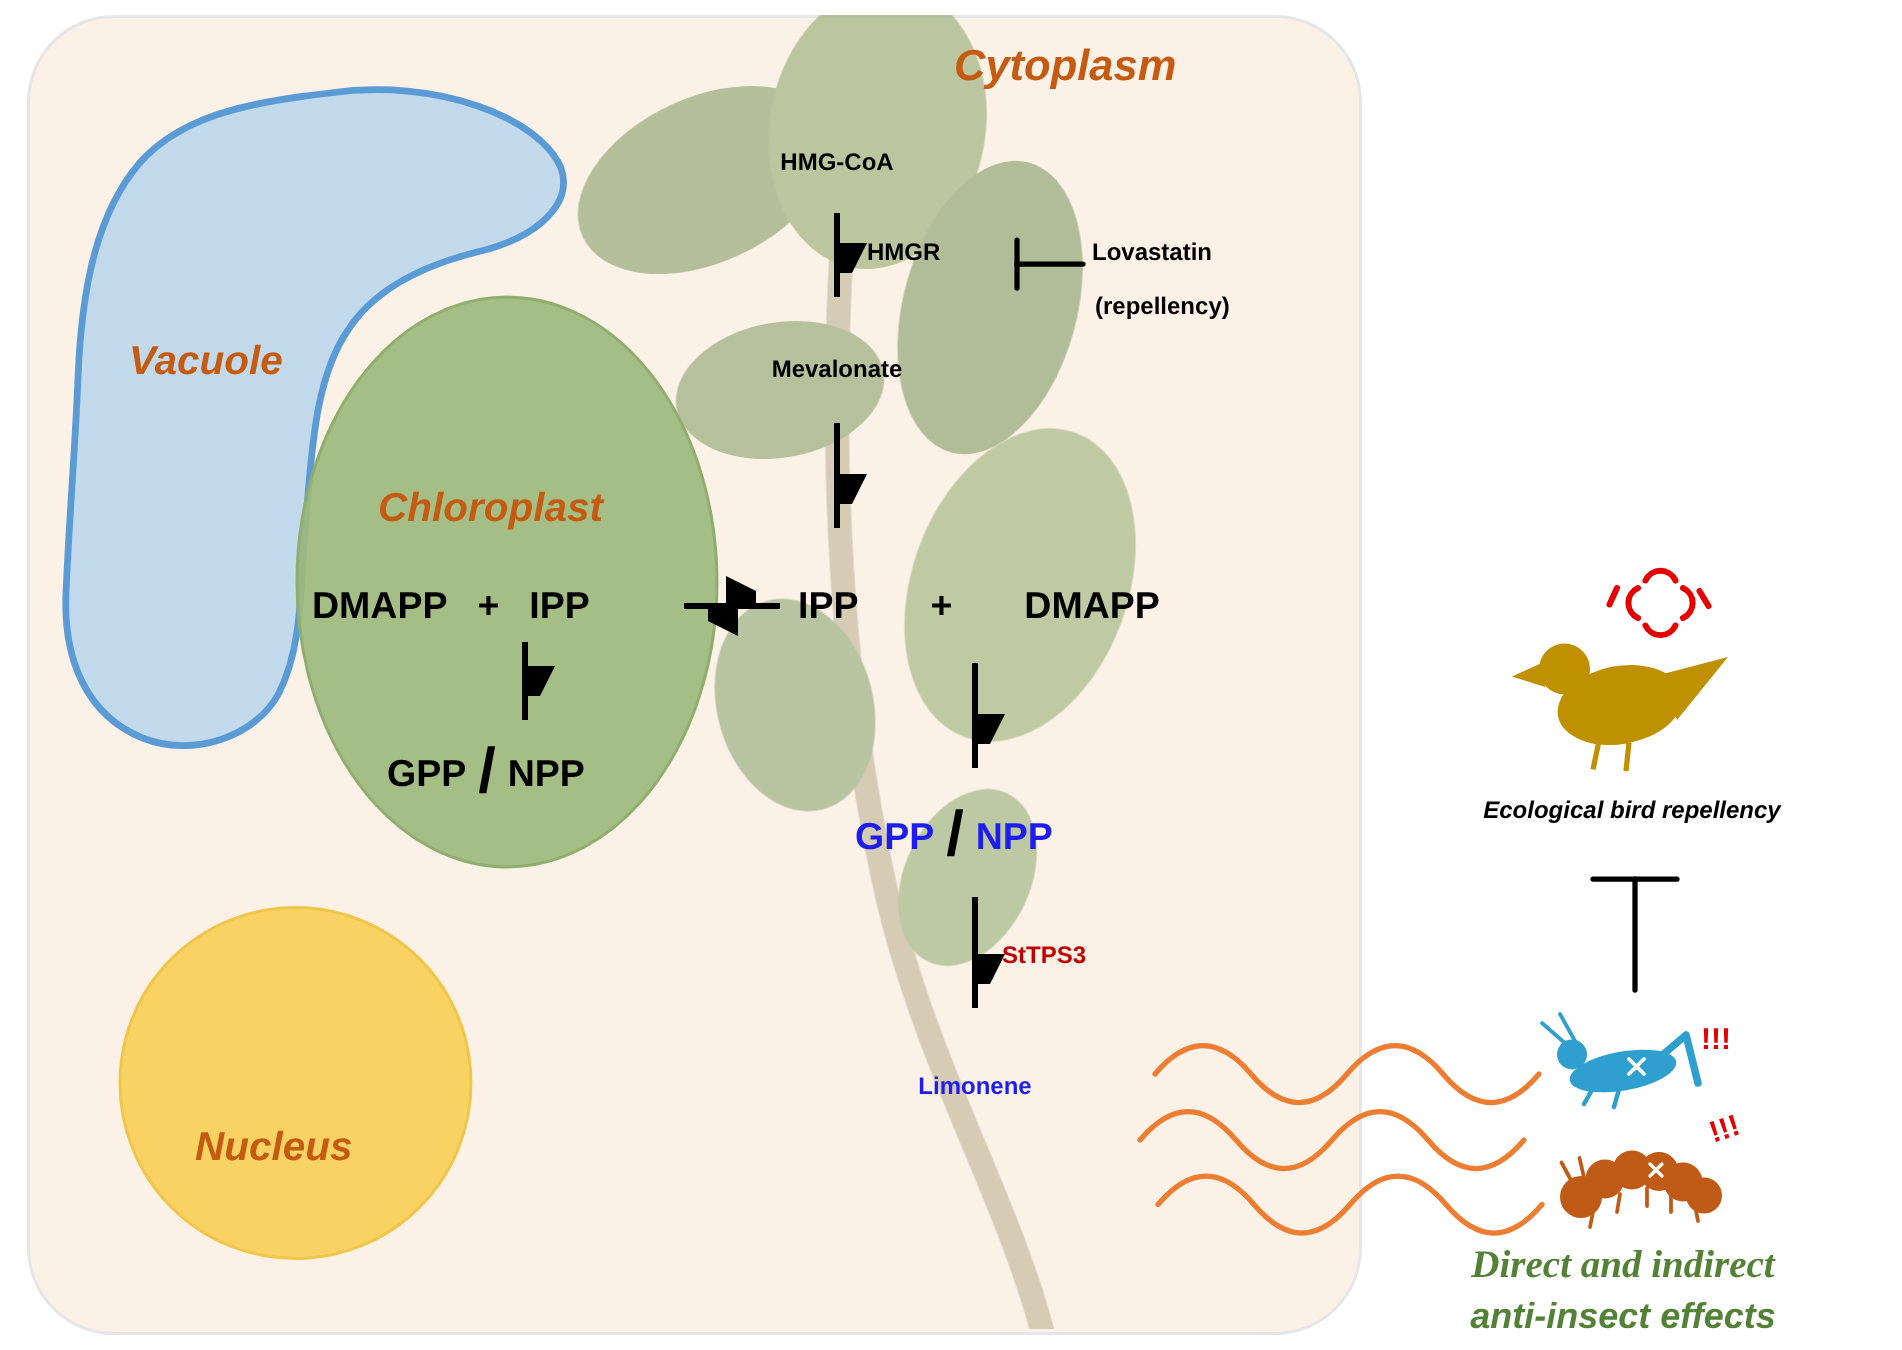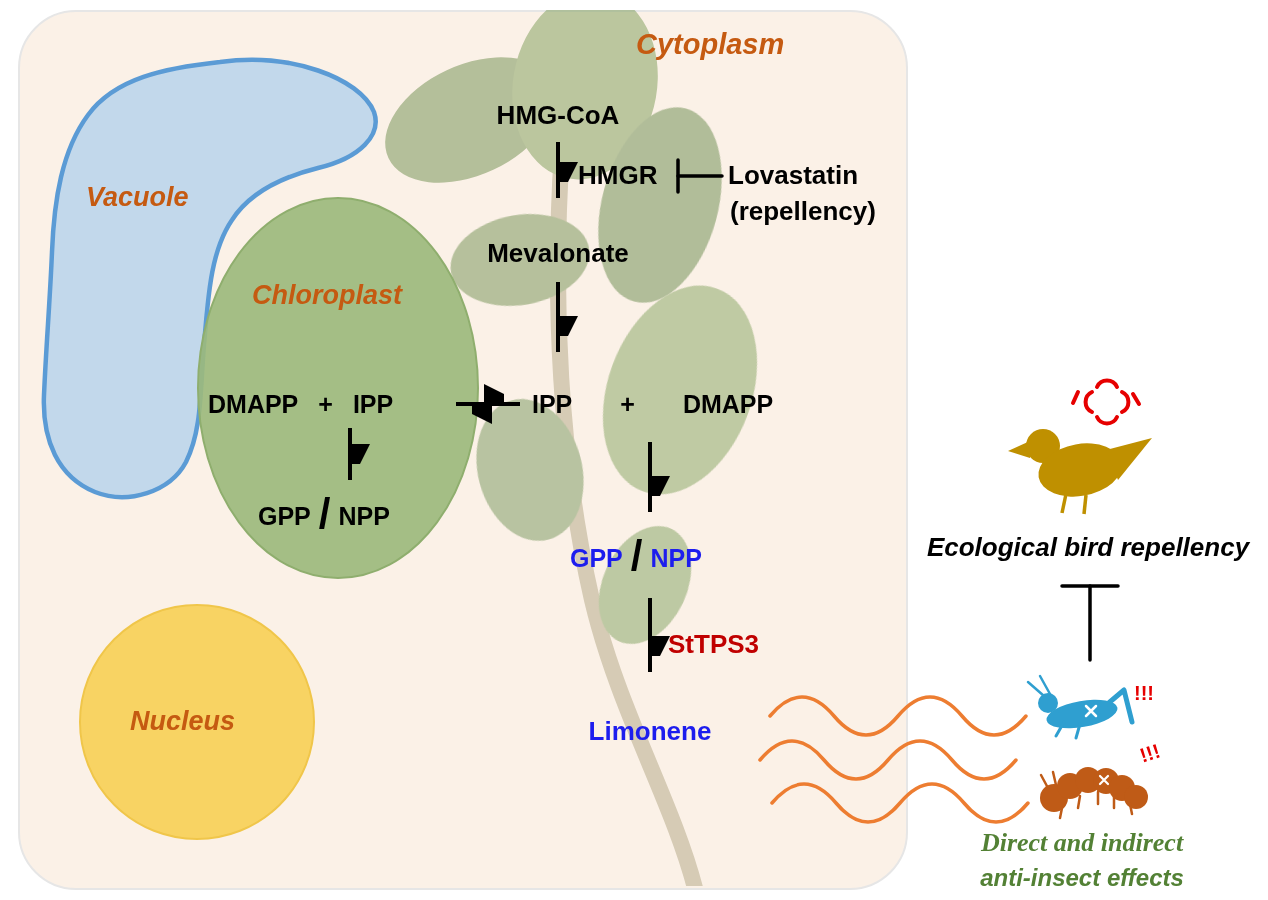--- a/index.html
+++ b/index.html
@@ -1,33 +1,33 @@
 <!DOCTYPE html>
 <html><head>
 <meta charset="utf-8">
 <style>
   html,body{margin:0;padding:0;background:#ffffff;}
   .canvas{position:relative;width:1268px;height:900px;background:#ffffff;overflow:hidden;
           font-family:"Liberation Sans",sans-serif;}
   .cell{position:absolute;left:18px;top:10px;width:886px;height:876px;border-radius:58px;
         background:#fbf1e7;border:2px solid #e6e6e6;z-index:0;}
   svg.overlay{position:absolute;left:0;top:0;z-index:1;}
-  .lbl{position:absolute;z-index:2;font-weight:bold;font-size:26px;color:#000;white-space:nowrap;}
+  .lbl{position:absolute;z-index:2;font-weight:bold;font-size:16px;color:#000;white-space:nowrap;}
   .italic{font-style:italic;}
   .orange{color:#c55a11;}
   .blue{color:#1d1dee;}
   .red{color:#c00000;}
   .alert{color:#e60000;font-size:20px;}
   .green{color:#538135;}
   .center{text-align:center;}
   .molrow{position:absolute;z-index:2;display:flex;align-items:center;font-weight:bold;
           font-size:25px;color:#000;}
   .slash{font-size:42px;font-weight:700;line-height:0.9;position:relative;top:-3px;}
   .big-label{font-size:29px;}
-  .org-label{font-size:27px;}
+  .org-label{font-size:27px;margin-top:43px;}
 </style>
 </head>
 <body>
 
 <div class="canvas">
 
   <div class="cell"></div>
 
   <svg class="overlay" width="1268" height="900" viewBox="0 0 1268 900">
     <defs>

